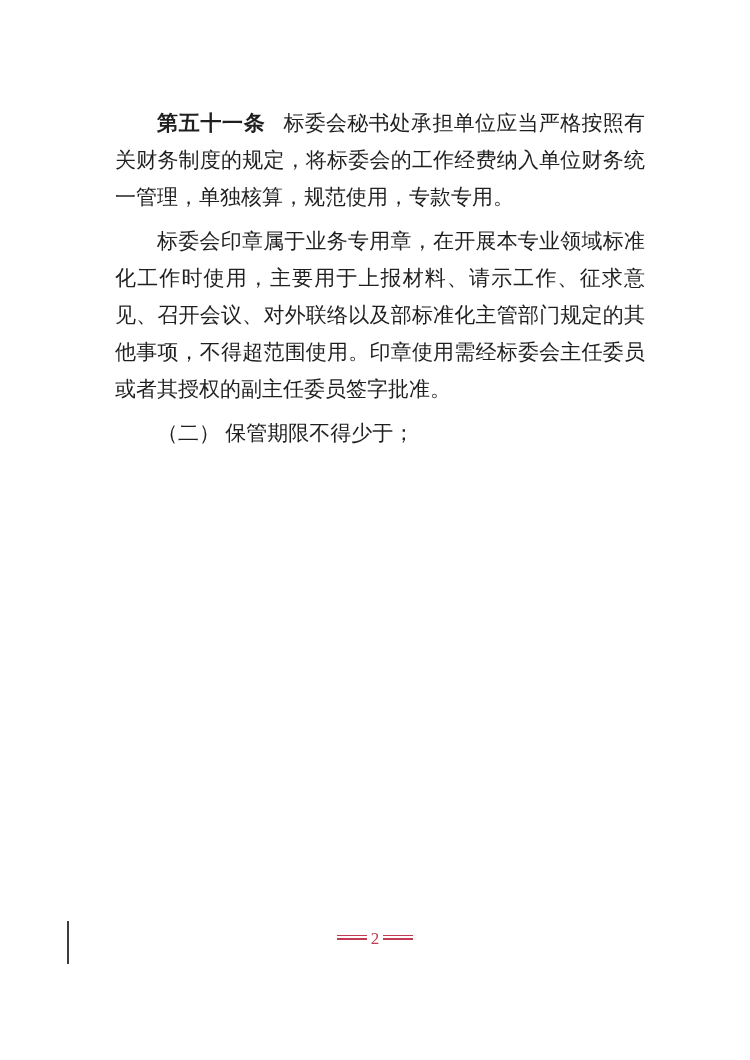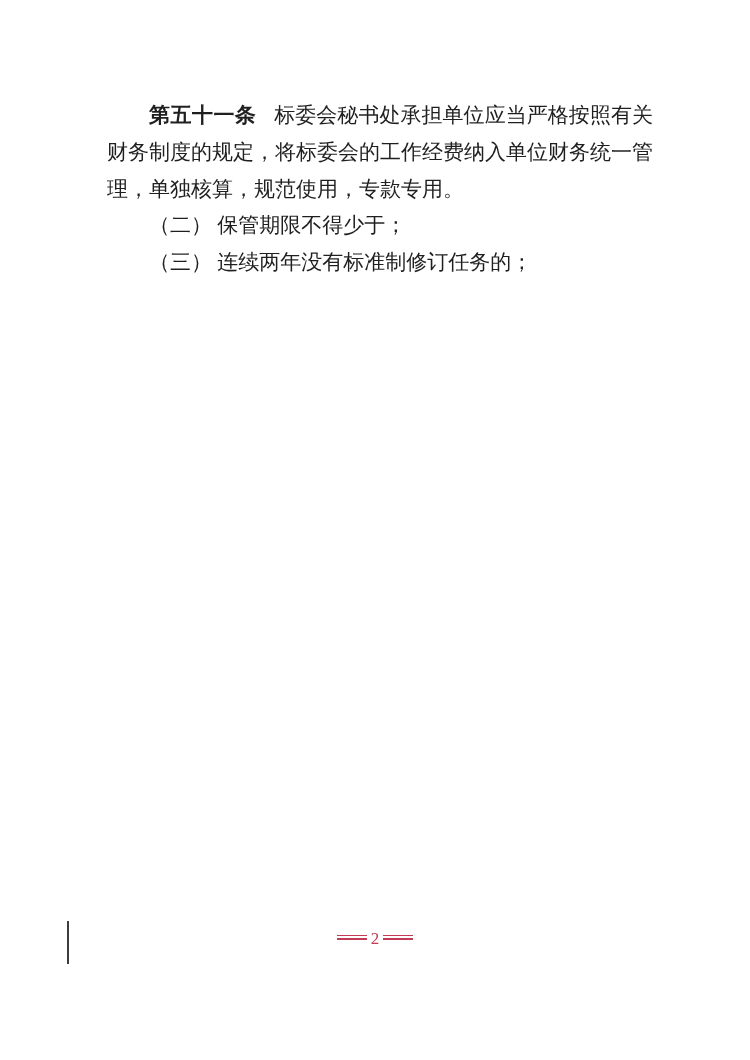--- a/index.html
+++ b/index.html
@@ -15,21 +15,21 @@
     font-family: "Liberation Serif", serif;
   }
   .doc-body {
     position: absolute;
     left: 107px;
     top: 97px;
     width: 546px;
     color: #1f1f1f;
   }
   p.para {
-    margin: 0;
+    margin: 8px;
     padding: 0;
     font-size: 21px;
     line-height: 36.8px;
     text-align: justify;
     text-indent: 2em;
     word-break: normal;
     overflow-wrap: break-word;
   }
   .art-num {
     font-weight: 700;
@@ -74,28 +74,28 @@
   }
 </style>
 </head>
 <body>
 
 <div class="doc-body">
 
   <p class="para"><span class="art-num">第五十一条</span><span>标委会秘书处承担单位应当严格按照有关财务制度的规定，将标委会的工作经费纳入单位财务统一管理，单独核算，规范使用，专款专用。</span></p>
 
 
+  <p class="para"><span>标委会印章属于业务专用章，在开展本专业领域标准化工作时使用，主要用于上报材料、请示工作、征求意见、召开会议、对外联络以及部标准化主管部门规定的其他事项，不得超范围使用。印章使用需经标委会主任委员或者其授权的副主任委员签字批准。</span></p>
 
 
 
 
 
   <p class="para"><span>（二） 保管期限不得少于；</span></p>
 
-  <p class="para"><span>（三） 连续两年没有标准制修订任务的；</span></p>
 
 </div>
 
 <div class="margin-mark"></div>
 
 <div class="footer">
   <span class="pn-dash"></span>
   <span class="pn-num">2</span>
   <span class="pn-dash"></span>
 </div>

